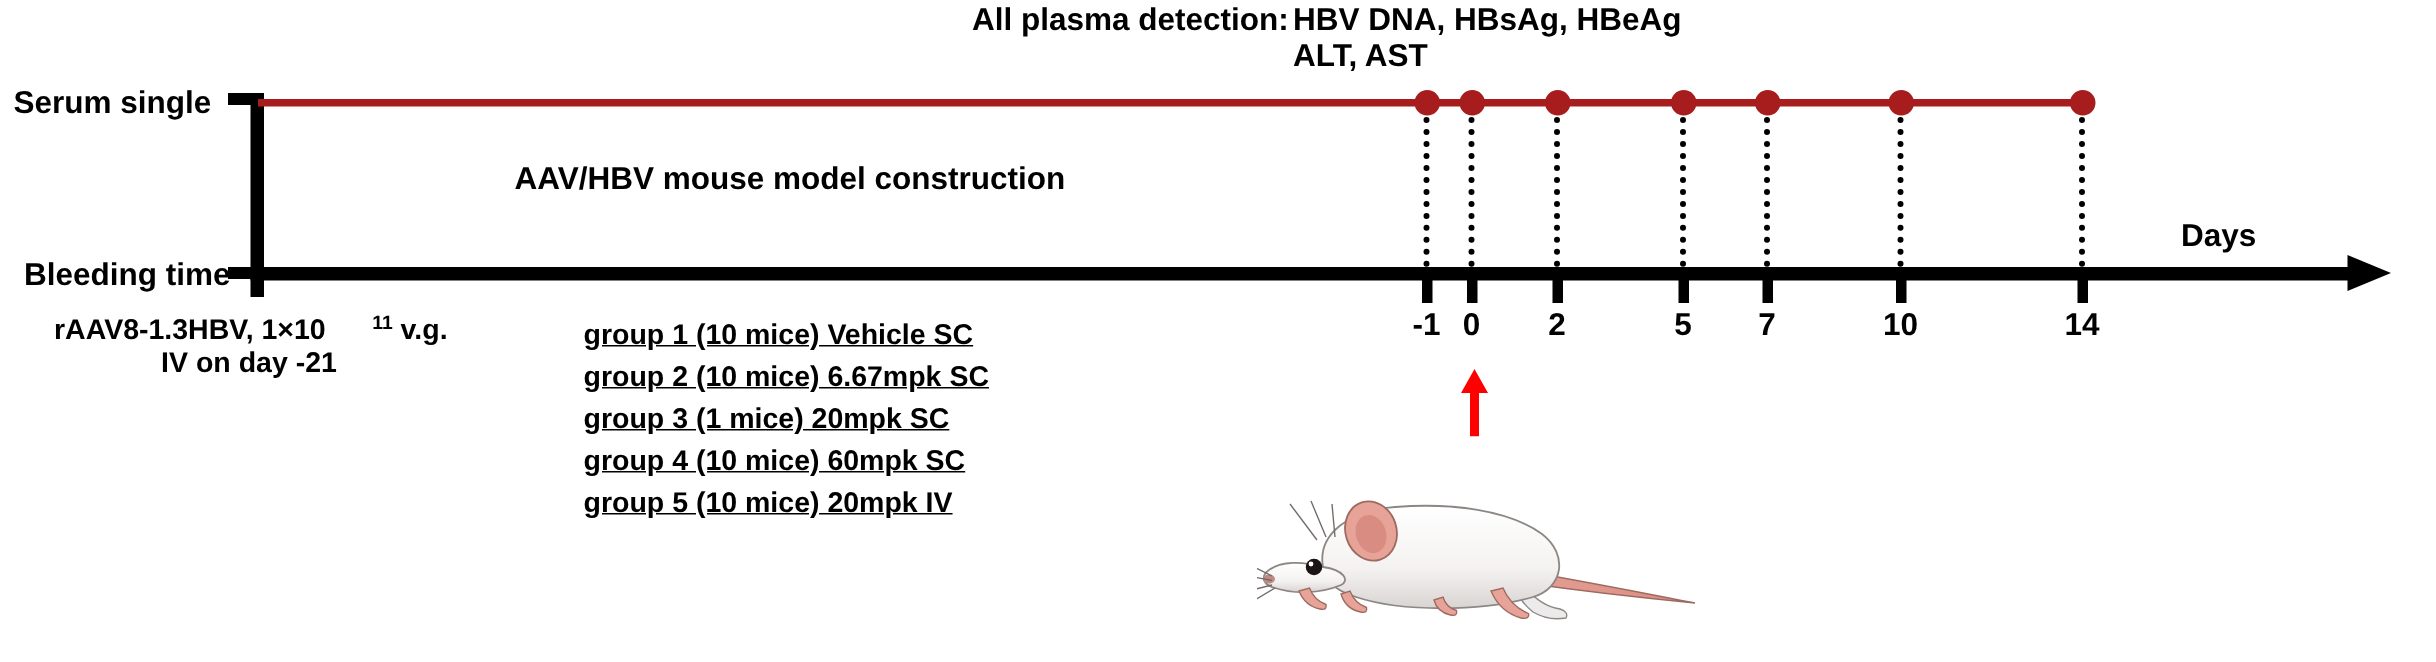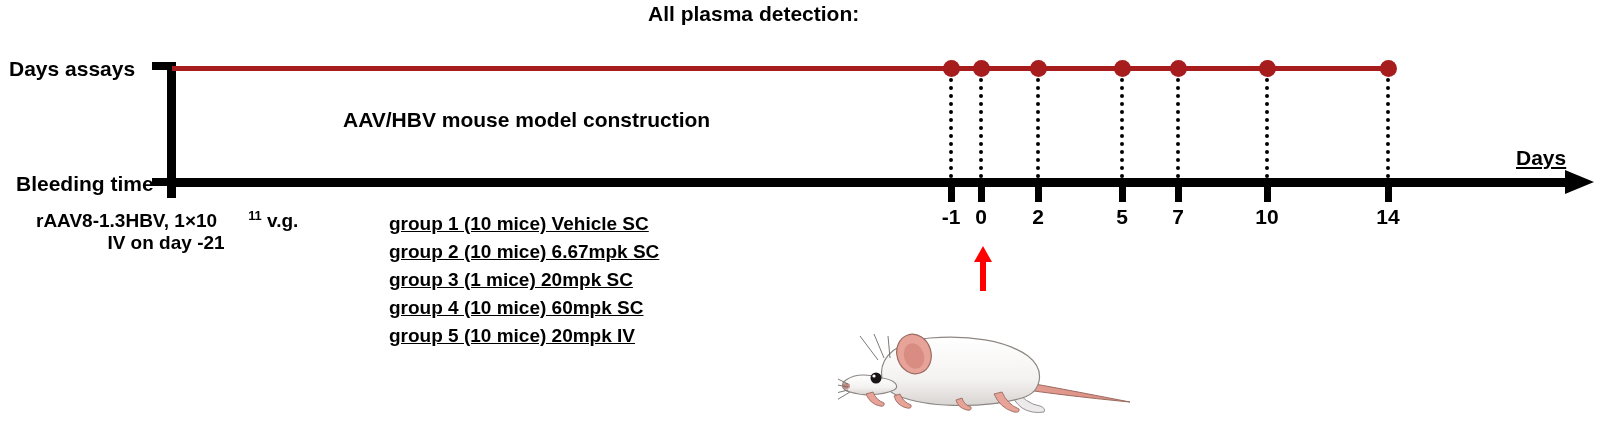--- a/index.html
+++ b/index.html
@@ -43,21 +43,21 @@
     font-family: "Liberation Sans", sans-serif;
     font-weight: bold;
     font-size: 19px;
     color: #000;
     white-space: nowrap;
     height: 28px;
     line-height: 28px;
     text-decoration: underline;
   }
   
-  #days-label { left: 1516px; top: 146px; font-size: 21px; text-decoration: underline; }
+  #days-label { left: 1454px; top: 146px; font-size: 21px; }
   
   #injection-label { left: 829px; top: 292px; font-size: 21px; }
   
   .v-axis {
     position: absolute;
     left: 167px;
     top: 62px;
     width: 9px;
     height: 136px;
     background: #000;
@@ -132,22 +132,26 @@
   #inj-arrow { position: absolute; left: 974px; top: 246px; width: 18px; height: 45px; }
   
   #mouse-fig { position: absolute; left: 838px; top: 318px; width: 300px; height: 110px; }
 </style>
 </head>
 <body>
 
 <div id="canvas">
 
   <div class="txt" id="detect-label">All plasma detection:</div>
-
-  <div class="txt" id="serum-label">Days assays</div>
+  <div class="txt" id="detect-values">
+    <span>HBV DNA, HBsAg, HBeAg</span><br>
+    <span>ALT, AST</span>
+  </div>
+
+  <div class="txt" id="serum-label">Serum single</div>
   <div class="txt" id="bleeding-label">Bleeding time</div>
 
   <div class="y-tick" style="top:62px;"></div>
   <div class="y-tick" style="top:178px;"></div>
 
   <div class="v-axis"></div>
   <div class="h-axis"></div>
   <div class="h-arrow"></div>
 
   <div id="serum-line" style="width: 1216px; background: rgb(167, 28, 28);"></div>

